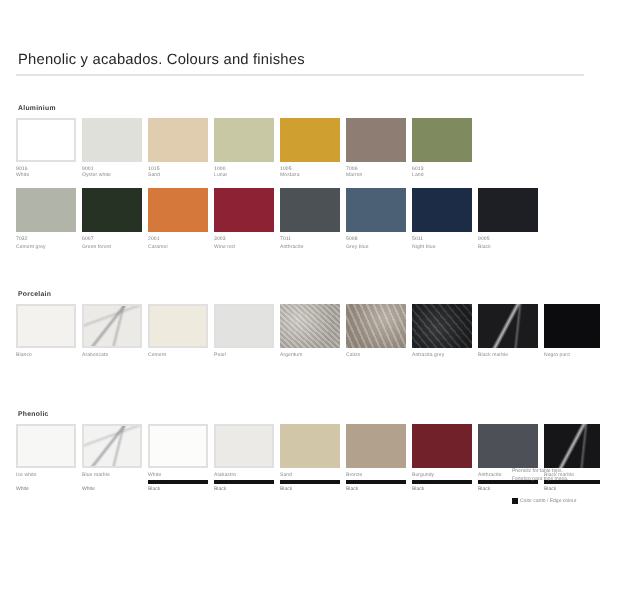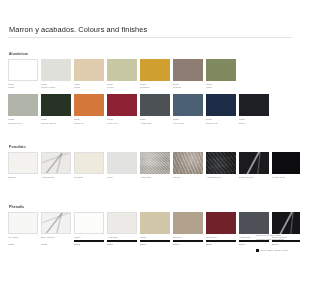--- a/index.html
+++ b/index.html
@@ -52,21 +52,21 @@
     position:absolute;display:flex;align-items:flex-start;gap:1.5px;
     font-size:2.5px;line-height:3.4px;color:#8a8a8a;width:58px;
   }
   .bullet-sq{width:2.5px;height:2.5px;background:#121212;flex:0 0 2.5px;margin-top:.4px;}
 </style>
 </head>
 <body>
 
 <div class="page">
 
-  <div class="doc-title">Marron y acabados. Colours and finishes</div>
+  <div class="doc-title">Phenolic y acabados. Colours and finishes</div>
   <div class="title-rule"></div>
 
   <div class="section" style="top:52px;">
     <div class="section-title">Aluminium</div>
     <div class="row" id="al-r1">
         <div class="cell">
           <div class="sw bordered" style="background: linear-gradient(rgb(255, 255, 255), rgb(255, 255, 255));"></div>
           <div class="lbl">
             <span class="code">9016</span>
             <span class="nm">White</span>

